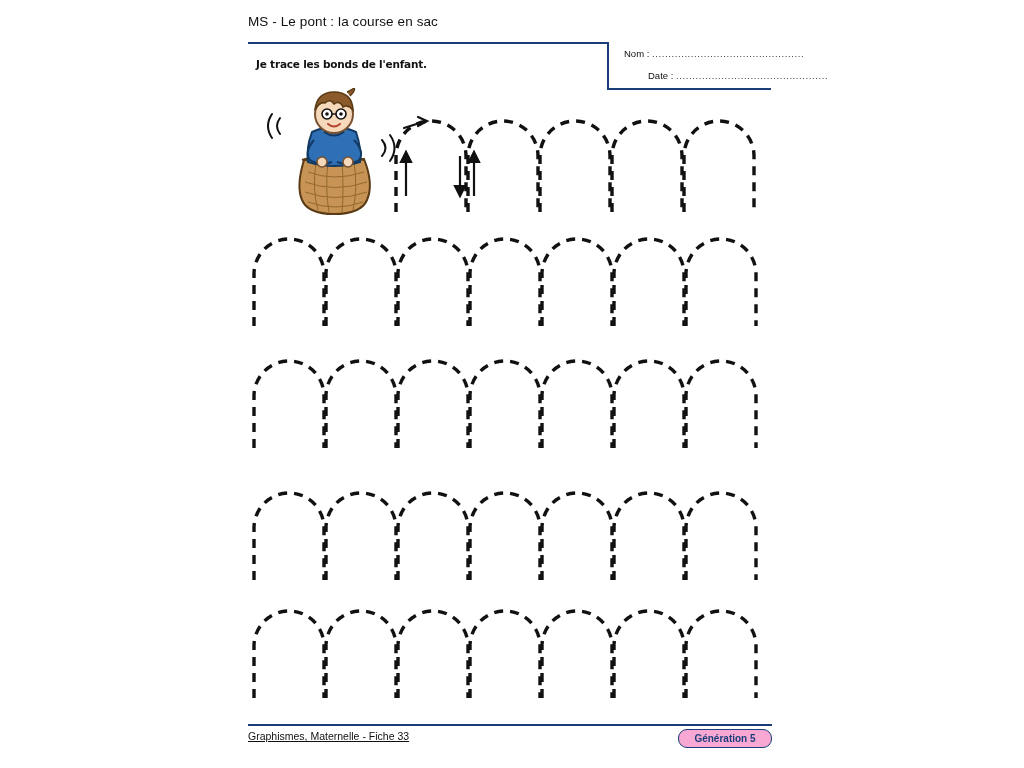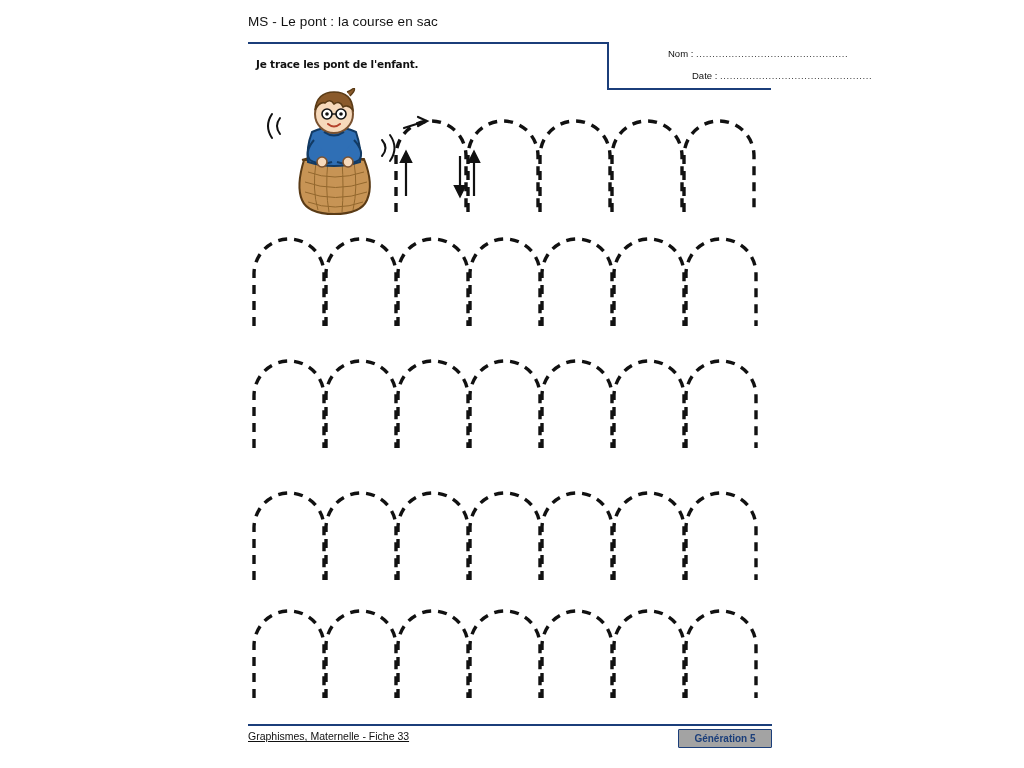--- a/index.html
+++ b/index.html
@@ -72,21 +72,21 @@
     font-family: "DejaVu Sans", sans-serif;
     letter-spacing: -0.2px;
   }
 
   .field {
     position: absolute;
     font-size: 9.5px;
     color: #111111;
     white-space: nowrap;
   }
-  .field .label { letter-spacing: 0px; margin-left: 44px; }
+  .field .label { letter-spacing: 0px; }
   .field .dots { letter-spacing: 0.6px; color: #333; }
   .field-nom { left: 396px; top: 48px; }
   .field-date { left: 420px; top: 70px; }
 
   
   .footer-rule {
     position: absolute;
     left: 20px;
     top: 724px;
     width: 524px;
@@ -101,28 +101,28 @@
     color: #111111;
     text-decoration: underline;
   }
   .brand {
     position: absolute;
     left: 450px;
     top: 729px;
     width: 92px;
     height: 17px;
     border: 1.4px solid #1b3e7a;
-    border-radius: 1px;
+    border-radius: 9px;
     color: #1b3e7a;
     font-size: 10px;
     font-weight: bold;
     display: flex;
     align-items: center;
     justify-content: center;
-    background: #a3a3a3;
+    background: #f9a8d4;
   }
 
   
   .illus {
     position: absolute;
     left: 36px;
     top: 88px;
     width: 140px;
     height: 132px;
   }
@@ -140,21 +140,21 @@
 <body>
 
 <div id="page">
   <div class="sheet">
 
     <div class="doc-title">MS - Le pont : la course en sac</div>
     <div class="header-rule"></div>
     <div class="header-rule-v"></div>
     <div class="header-rule-b"></div>
 
-    <div class="instruction">Je trace les pont de l'enfant.</div>
+    <div class="instruction">Je trace les bonds de l'enfant.</div>
 
     <div class="field field-nom">
       <span class="label">Nom :</span>
       <span class="dots">...............................................</span>
     </div>
     <div class="field field-date">
       <span class="label">Date :</span>
       <span class="dots">...............................................</span>
     </div>
 

